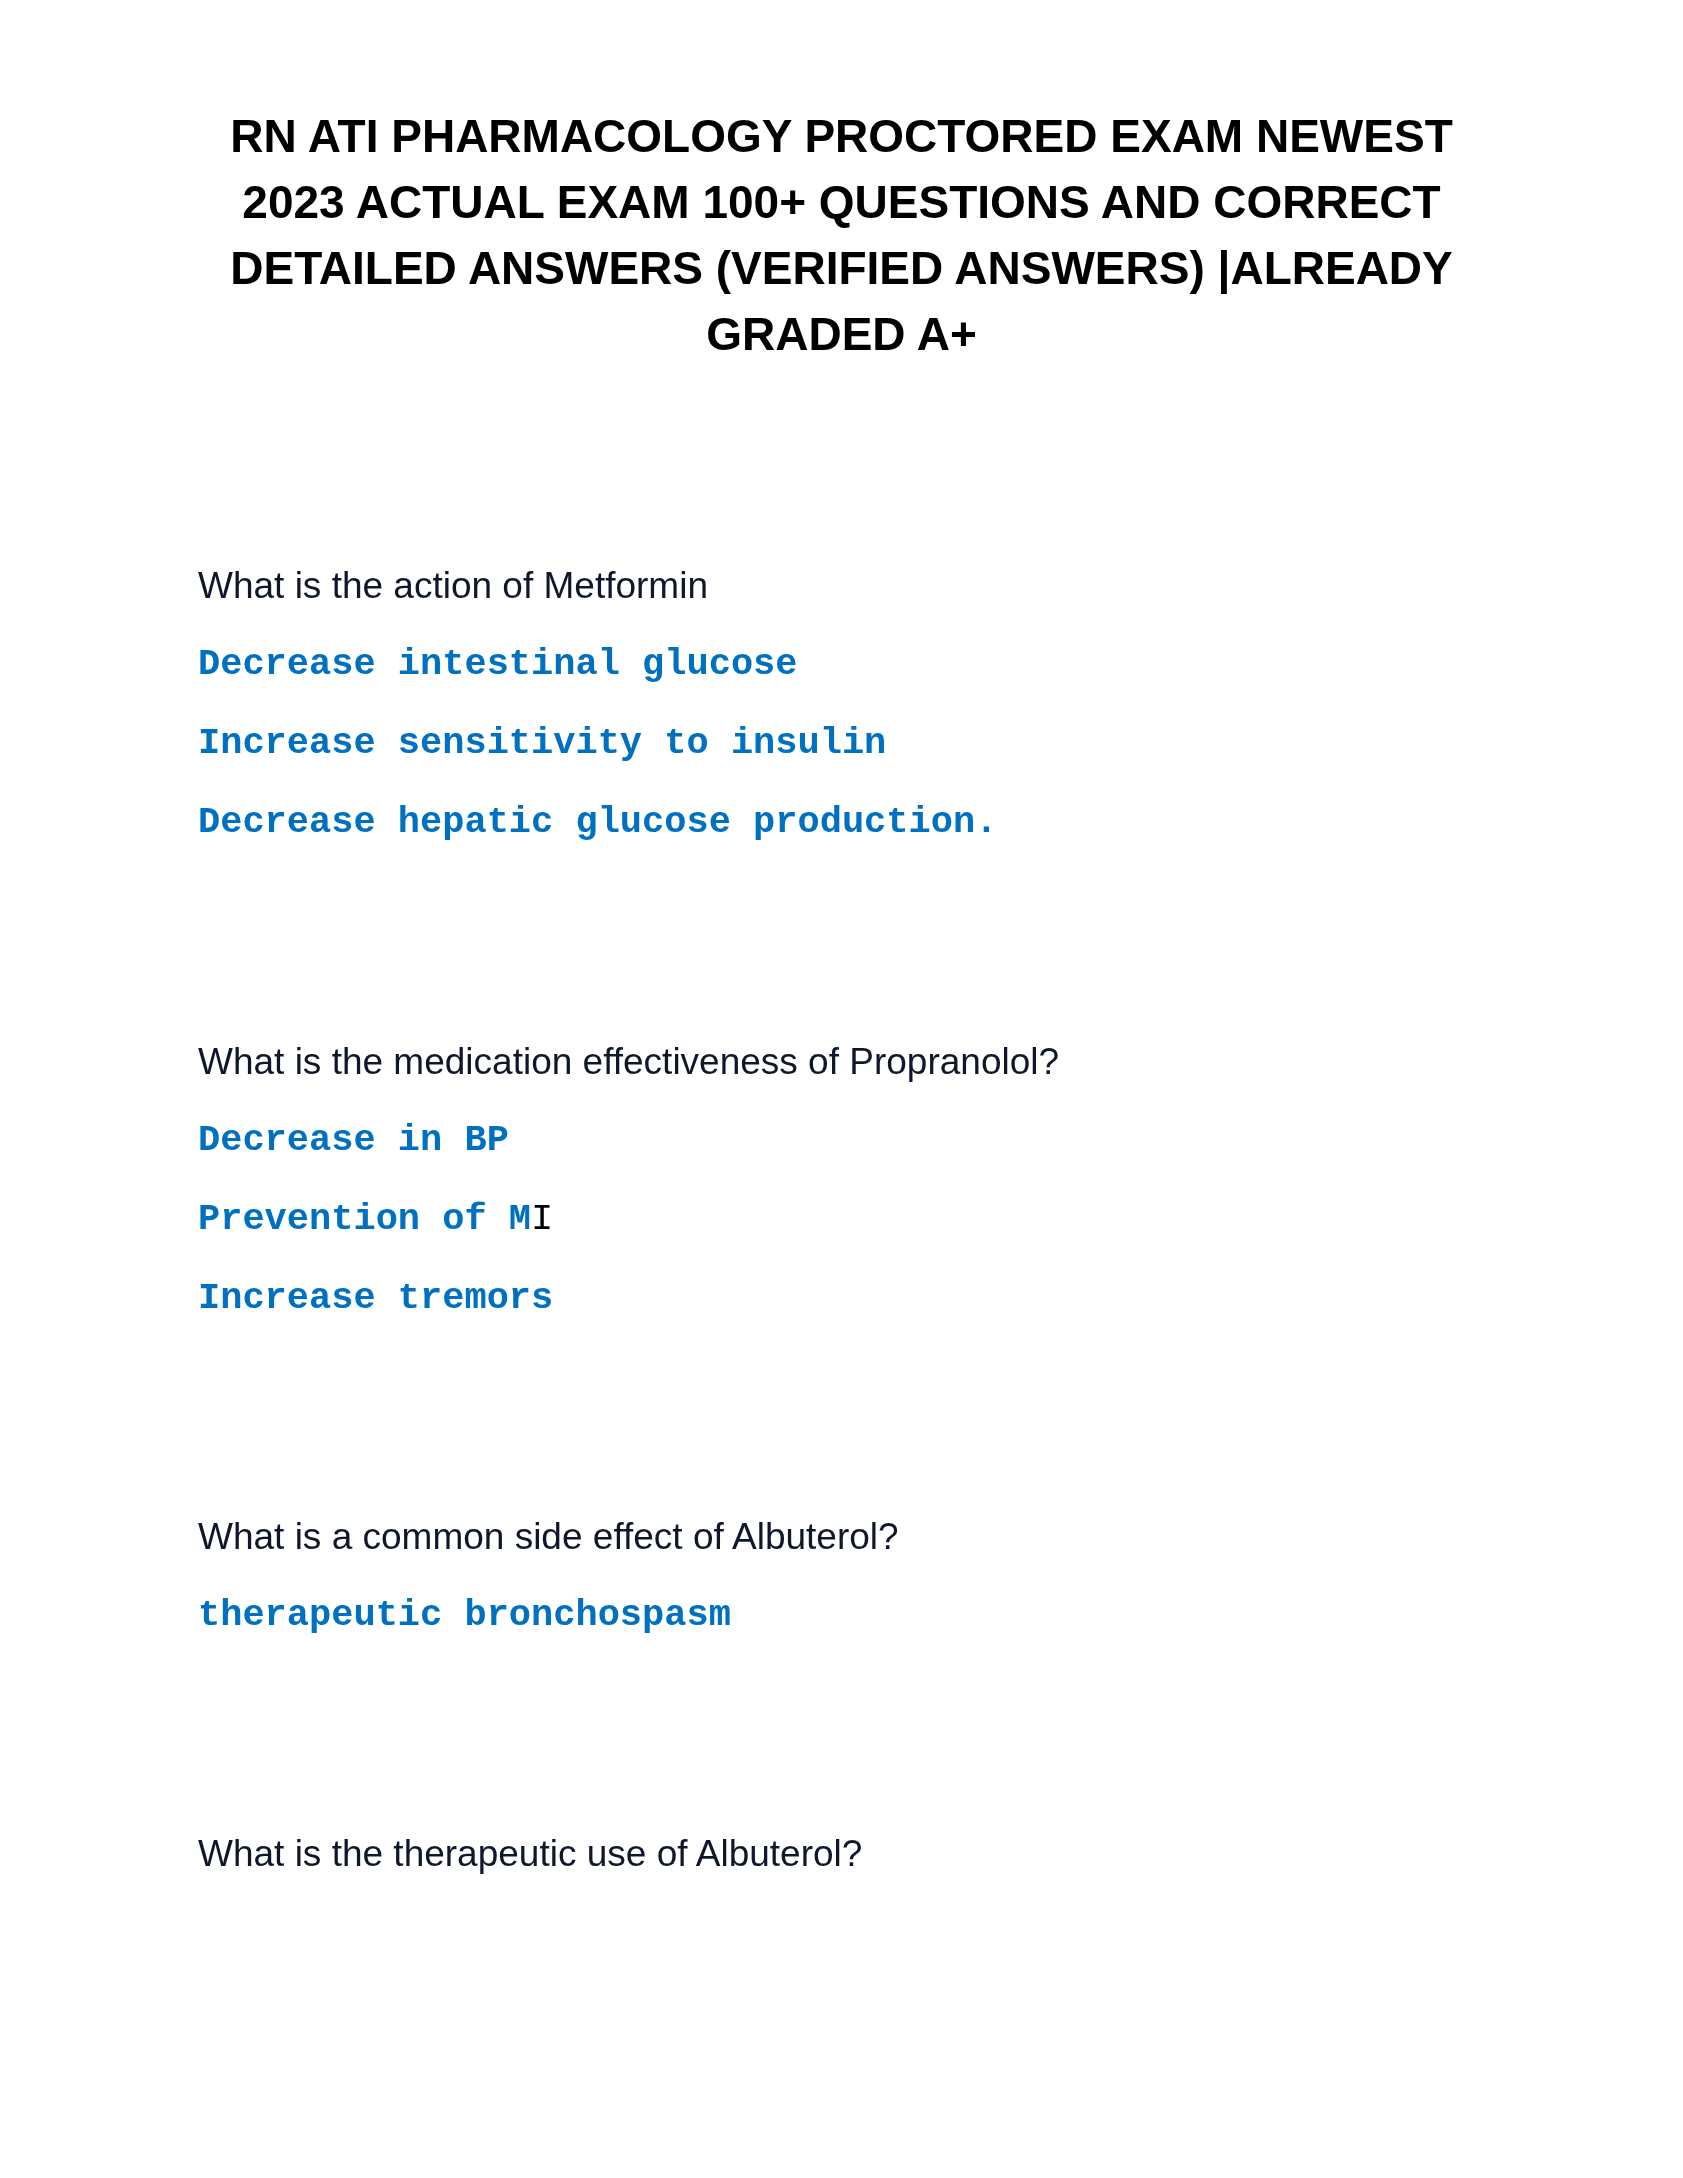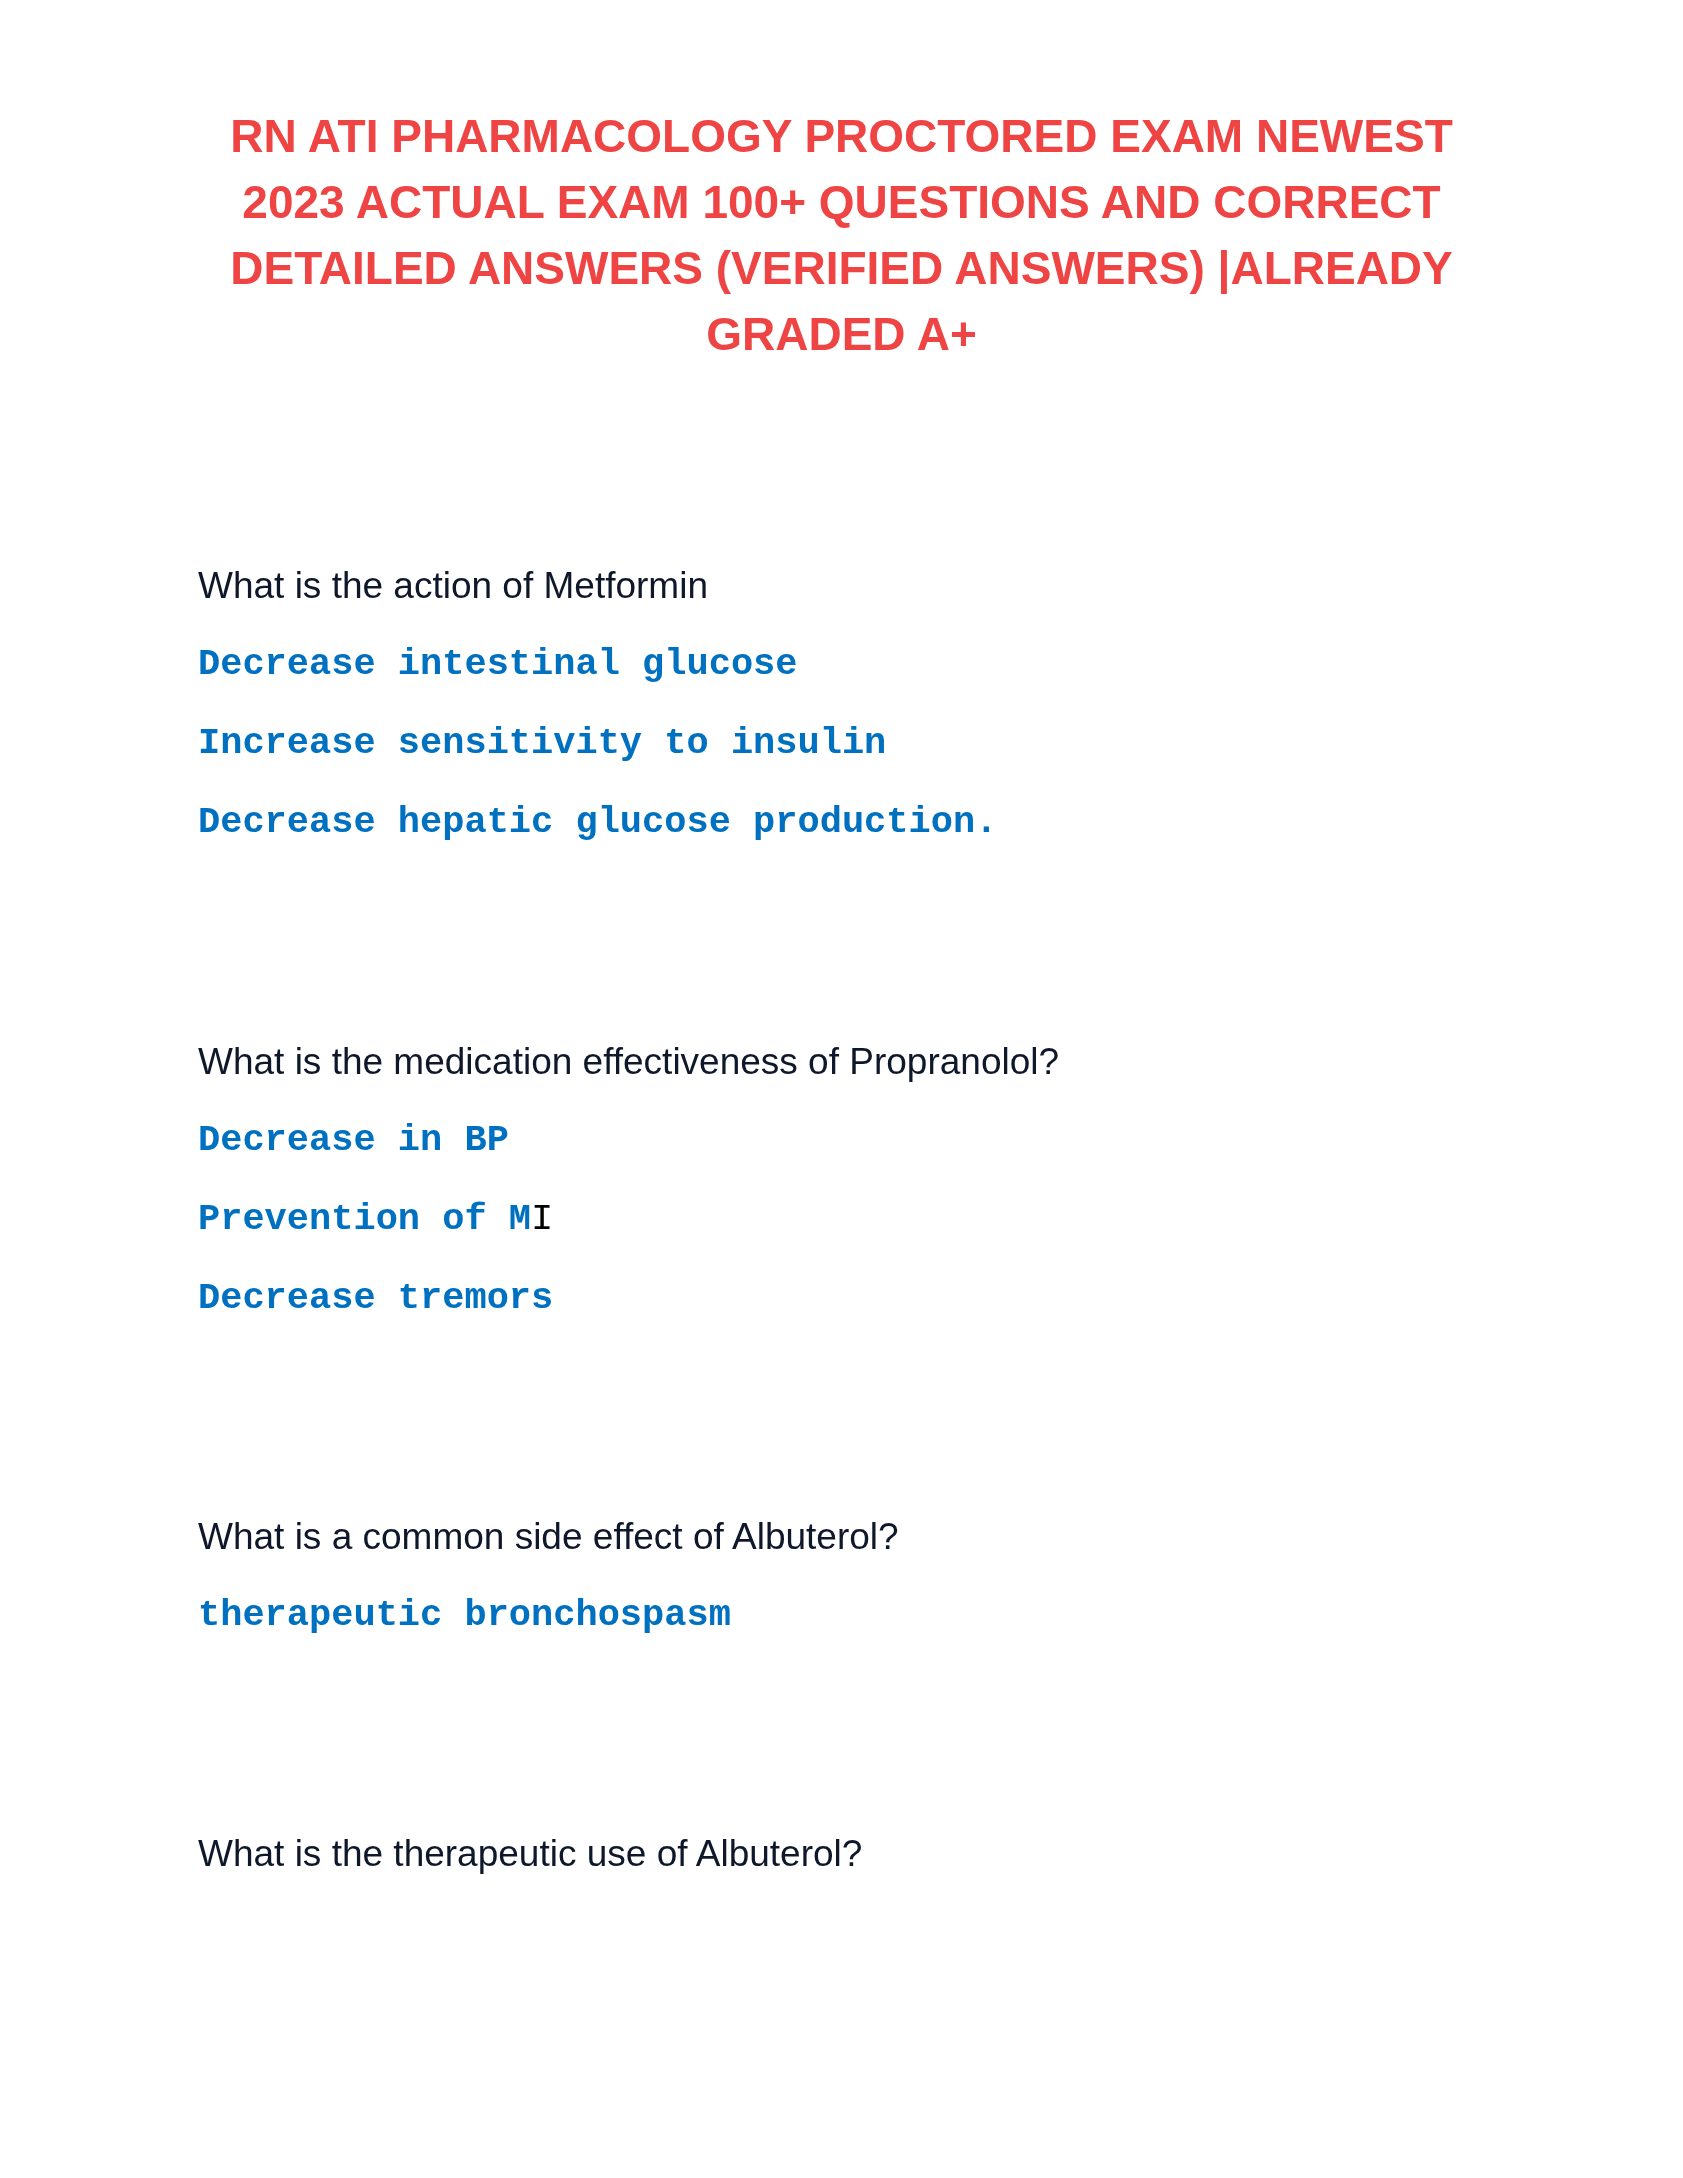--- a/index.html
+++ b/index.html
@@ -1,19 +1,19 @@
 <!DOCTYPE html>
 <html><head>
 <meta charset="utf-8">
 <style>
   html, body { margin:0; padding:0; background:#ffffff; }
   body { width:1683px; height:2178px; position:relative; overflow:hidden;
          font-family:"Liberation Sans", sans-serif; }
   .title { position:absolute; left:198px; width:1287px; top:103px;
-           text-align:center; color:#ef4444; font-weight:bold;
+           text-align:center; color:#000000; font-weight:bold;
            font-size:46px; line-height:66px; }
   .block { position:absolute; left:198px; }
   .q { color:#0f172a; font-size:37px; line-height:79px; height:79px; white-space:nowrap; }
   .a { color:#0070C0; font-size:37px; font-weight:bold; line-height:79px; height:79px; white-space:nowrap;font-family:Liberation Mono, monospace; }
   .suffix { color:#000000; font-weight:normal; }
 </style>
 </head>
 <body>
 
 <div class="title">RN ATI PHARMACOLOGY PROCTORED EXAM NEWEST 2023 ACTUAL EXAM 100+ QUESTIONS AND CORRECT DETAILED ANSWERS (VERIFIED ANSWERS) |ALREADY GRADED A+</div>
@@ -22,21 +22,21 @@
   <div class="q">What is the action of Metformin</div>
   <div class="a">Decrease intestinal glucose</div>
   <div class="a">Increase sensitivity to insulin</div>
   <div class="a">Decrease hepatic glucose production.</div>
 </div>
 
 <div class="block" style="top:1022px;">
   <div class="q">What is the medication effectiveness of Propranolol?</div>
   <div class="a">Decrease in BP</div>
   <div class="a"><span>Prevention of M</span><span class="suffix">I</span></div>
-  <div class="a">Decrease tremors</div>
+  <div class="a">Increase tremors</div>
 </div>
 
 <div class="block" style="top:1497px;">
   <div class="q">What is a common side effect of Albuterol?</div>
   <div class="a">therapeutic bronchospasm</div>
 </div>
 
 <div class="block" style="top:1814px;">
   <div class="q">What is the therapeutic use of Albuterol?</div>
 </div>

